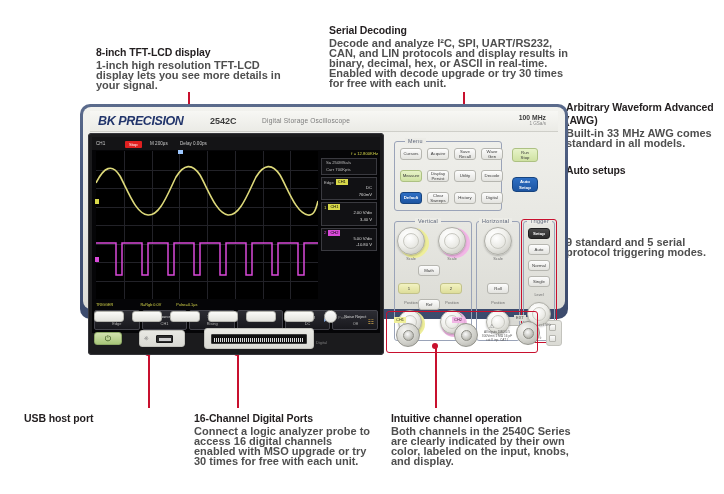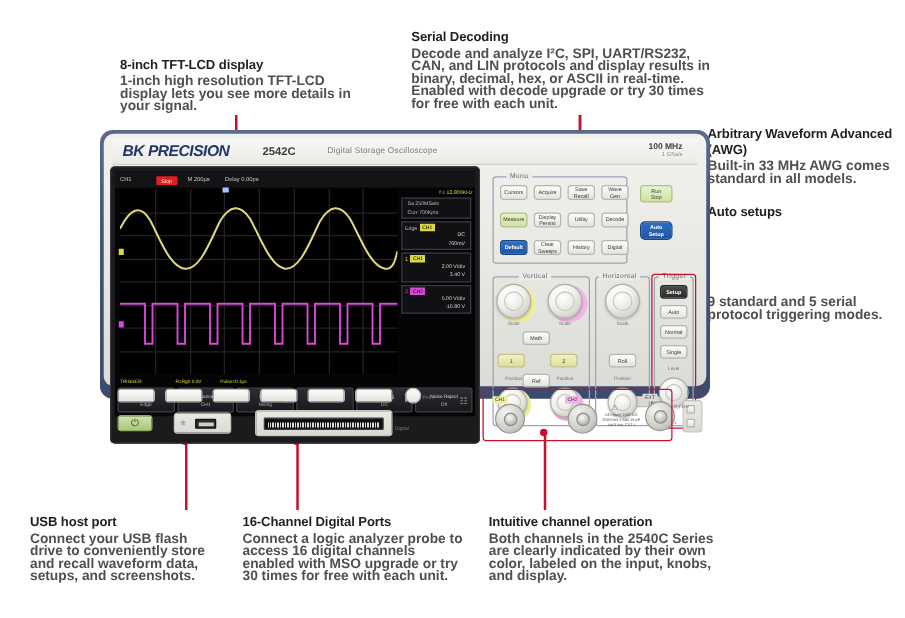--- a/index.html
+++ b/index.html
@@ -270,21 +270,20 @@
 <div class="callout" style="left:566px; top:164px; width:155px;">
   <div class="c-title">Auto setups</div>
 </div>
 
 <div class="callout" style="left:566px; top:236px; width:155px;">
   <div class="c-body">9 standard and 5 serial protocol triggering modes.</div>
 </div>
 
 <div class="callout" style="left:24px; top:412px; width:150px;">
   <div class="c-title">USB host port</div>
-  <div class="c-body">Connect your USB flash drive to conveniently store and recall waveform data, setups, and screenshots.</div>
 </div>
 
 <div class="callout" style="left:194px; top:412px; width:178px;">
   <div class="c-title">16-Channel Digital Ports</div>
   <div class="c-body">Connect a logic analyzer probe to access 16 digital channels enabled with MSO upgrade or try 30 times for free with each unit.</div>
 </div>
 
 <div class="callout" style="left:391px; top:412px; width:185px;">
   <div class="c-title">Intuitive channel operation</div>
   <div class="c-body">Both channels in the 2540C Series are clearly indicated by their own color, labeled on the input, knobs, and display.</div>

